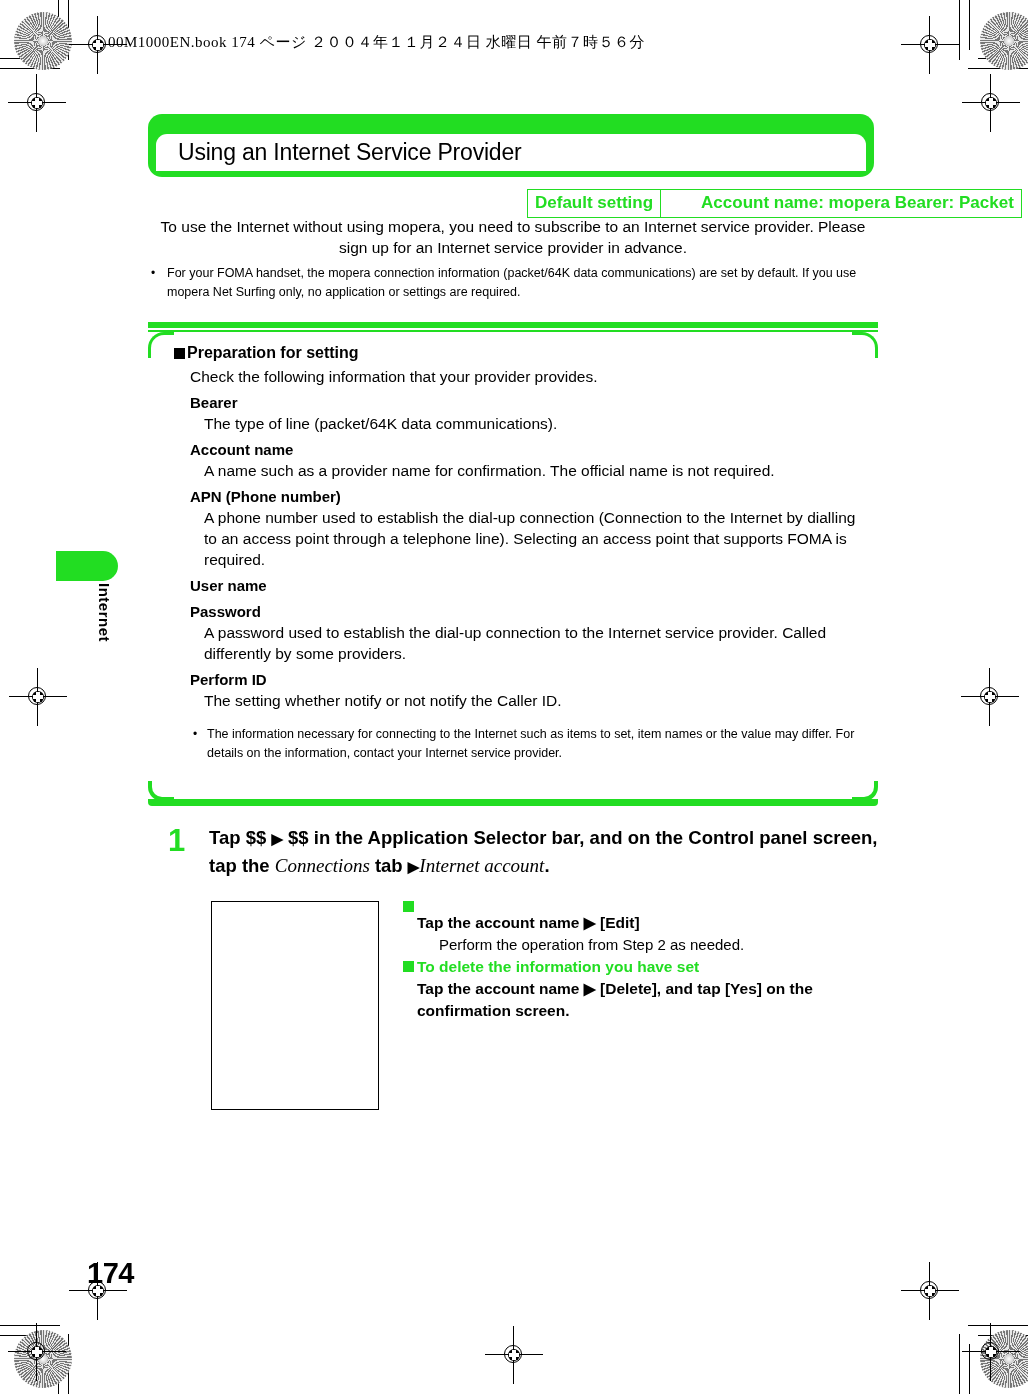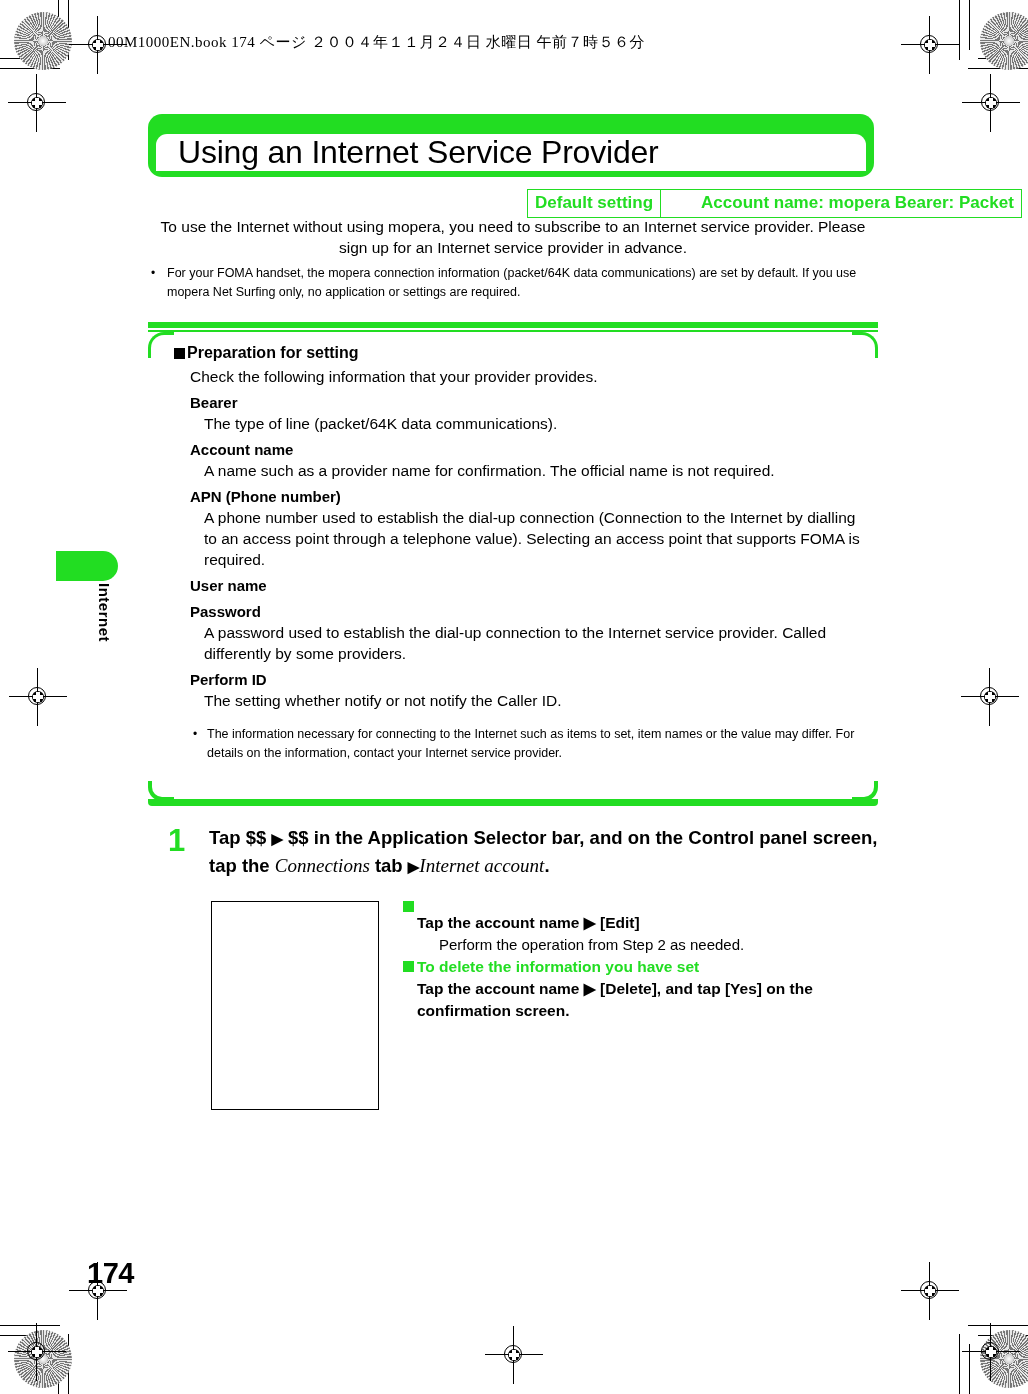--- a/index.html
+++ b/index.html
@@ -147,21 +147,21 @@
     left: 8px;
     top: 20px;
     right: 8px;
     height: 37px;
     background: #ffffff;
     border-radius: 11px 11px 0 0;
     display: flex;
     align-items: center;
   }
   .title-text {
-    font-size: 32px;
+    font-size: 23px;
     padding-left: 22px;
     color: #000;
     letter-spacing: -0.2px;
   }
 
   
   .default-table {
     position: absolute;
     left: 527px;
     top: 189px;
@@ -558,21 +558,21 @@
     </div>
     <div class="prep-lead">Check the following information that your provider provides.</div>
 
     <div class="term">Bearer</div>
     <div class="term-def">The type of line (packet/64K data communications).</div>
 
     <div class="term">Account name</div>
     <div class="term-def">A name such as a provider name for confirmation. The official name is not required.</div>
 
     <div class="term">APN (Phone number)</div>
-    <div class="term-def">A phone number used to establish the dial-up connection (Connection to the Internet by dialling to an access point through a telephone value). Selecting an access point that supports FOMA is required.</div>
+    <div class="term-def">A phone number used to establish the dial-up connection (Connection to the Internet by dialling to an access point through a telephone line). Selecting an access point that supports FOMA is required.</div>
 
     <div class="term">User name</div>
 
     <div class="term">Password</div>
     <div class="term-def">A password used to establish the dial-up connection to the Internet service provider. Called differently by some providers.</div>
 
     <div class="term">Perform ID</div>
     <div class="term-def">The setting whether notify or not notify the Caller ID.</div>
 
     <div class="prep-note">

